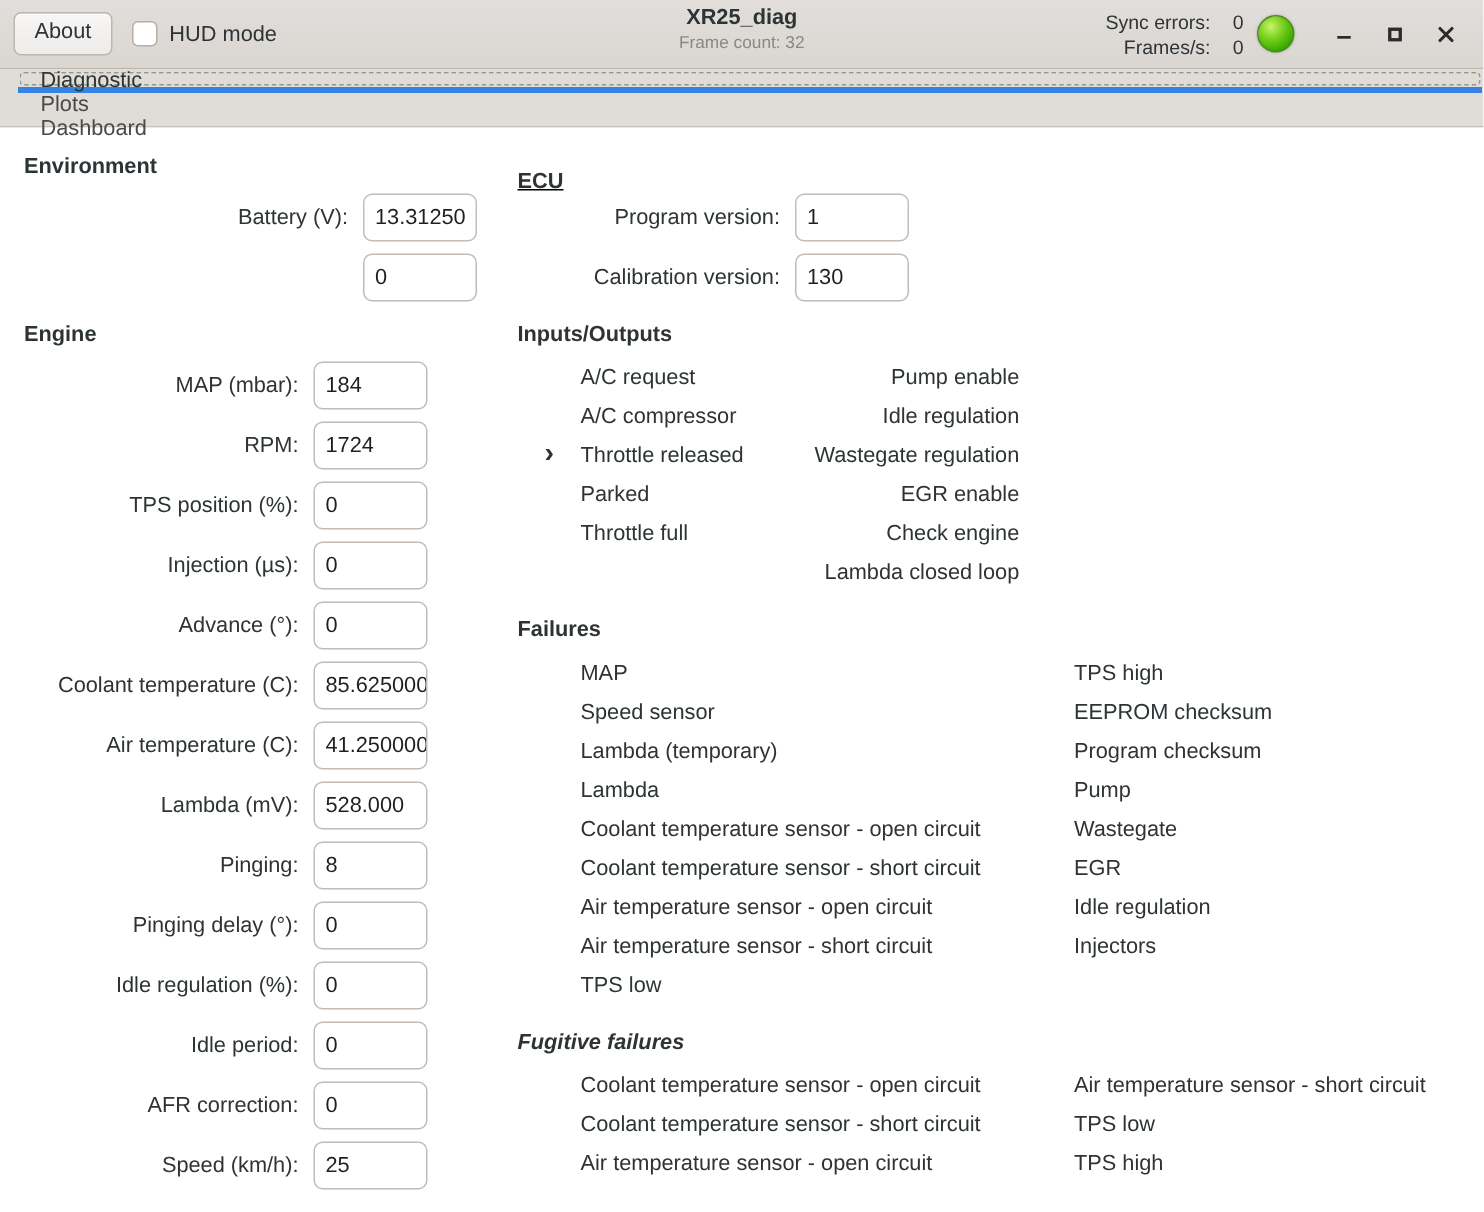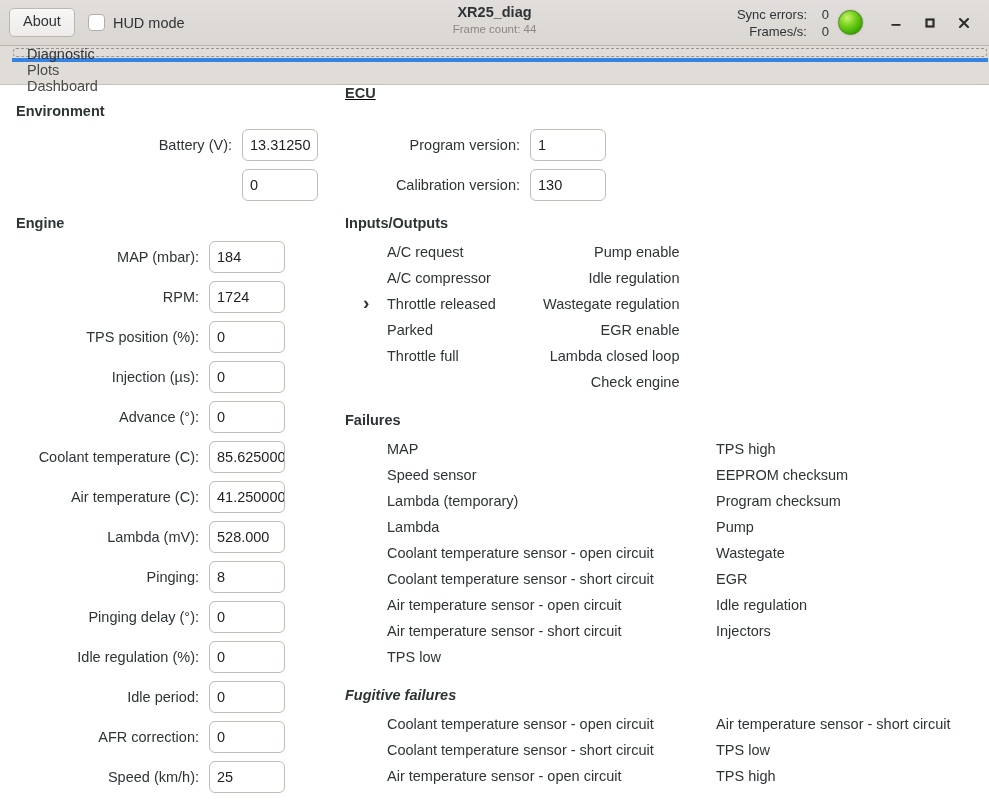--- a/index.html
+++ b/index.html
@@ -234,21 +234,21 @@
     <div class="hb-left">
       <div class="about-btn">About</div>
       <div class="hud-wrap">
         <span class="chk"></span>
         <span class="hud-label">HUD mode</span>
       </div>
     </div>
 
     <div class="hb-title">
       <div class="t1">XR25_diag</div>
-      <div class="t2">Frame count: 44</div>
+      <div class="t2">Frame count: 32</div>
     </div>
 
     <div class="hb-right">
       <div class="stats">
         <div class="stat-row">
           <span>Sync errors:</span>
           <span class="sv">0</span>
         </div>
         <div class="stat-row">
           <span>Frames/s:</span>
@@ -361,21 +361,21 @@
         <div class="frow">
           <span class="flabel">AFR correction:</span>
           <span class="finput">0</span>
         </div>
         <div class="frow">
           <span class="flabel">Speed (km/h):</span>
           <span class="finput">25</span>
         </div>
       </div>
 
-    <div style="position:absolute; left:345px; top:0;text-decoration:underline;">
+    <div style="position:absolute; left:345px; top:28px;text-decoration:underline;">
       <div class="section-title">ECU</div>
     </div>
 
     <div style="position:absolute; left:330px; top:40px; width:276px;">
       <div class="frow">
         <span class="flabel">Program version:</span>
         <span class="finput">1</span>
       </div>
       <div class="frow">
         <span class="flabel">Calibration version:</span>
@@ -391,22 +391,22 @@
         <div class="flag">A/C compressor</div>
         <div class="flag marked">Throttle released</div>
         <div class="flag">Parked</div>
         <div class="flag">Throttle full</div>
       </div>
     <div id="io-col2" class="flagcol" style="position:absolute; left:541px; top:154px;text-align:right;">
         <div class="flag">Pump enable</div>
         <div class="flag">Idle regulation</div>
         <div class="flag">Wastegate regulation</div>
         <div class="flag">EGR enable</div>
+        <div class="flag">Check engine</div>
         <div class="flag">Lambda closed loop</div>
-        <div class="flag">Check engine</div>
       </div>
 
     <div style="position:absolute; left:345px; top:327px;">
       <div class="section-title">Failures</div>
     </div>
     <div id="fail-col1" class="flagcol" style="position:absolute; left:385px; top:351px;">
         <div class="flag">MAP</div>
         <div class="flag">Speed sensor</div>
         <div class="flag">Lambda (temporary)</div>
         <div class="flag">Lambda</div>

